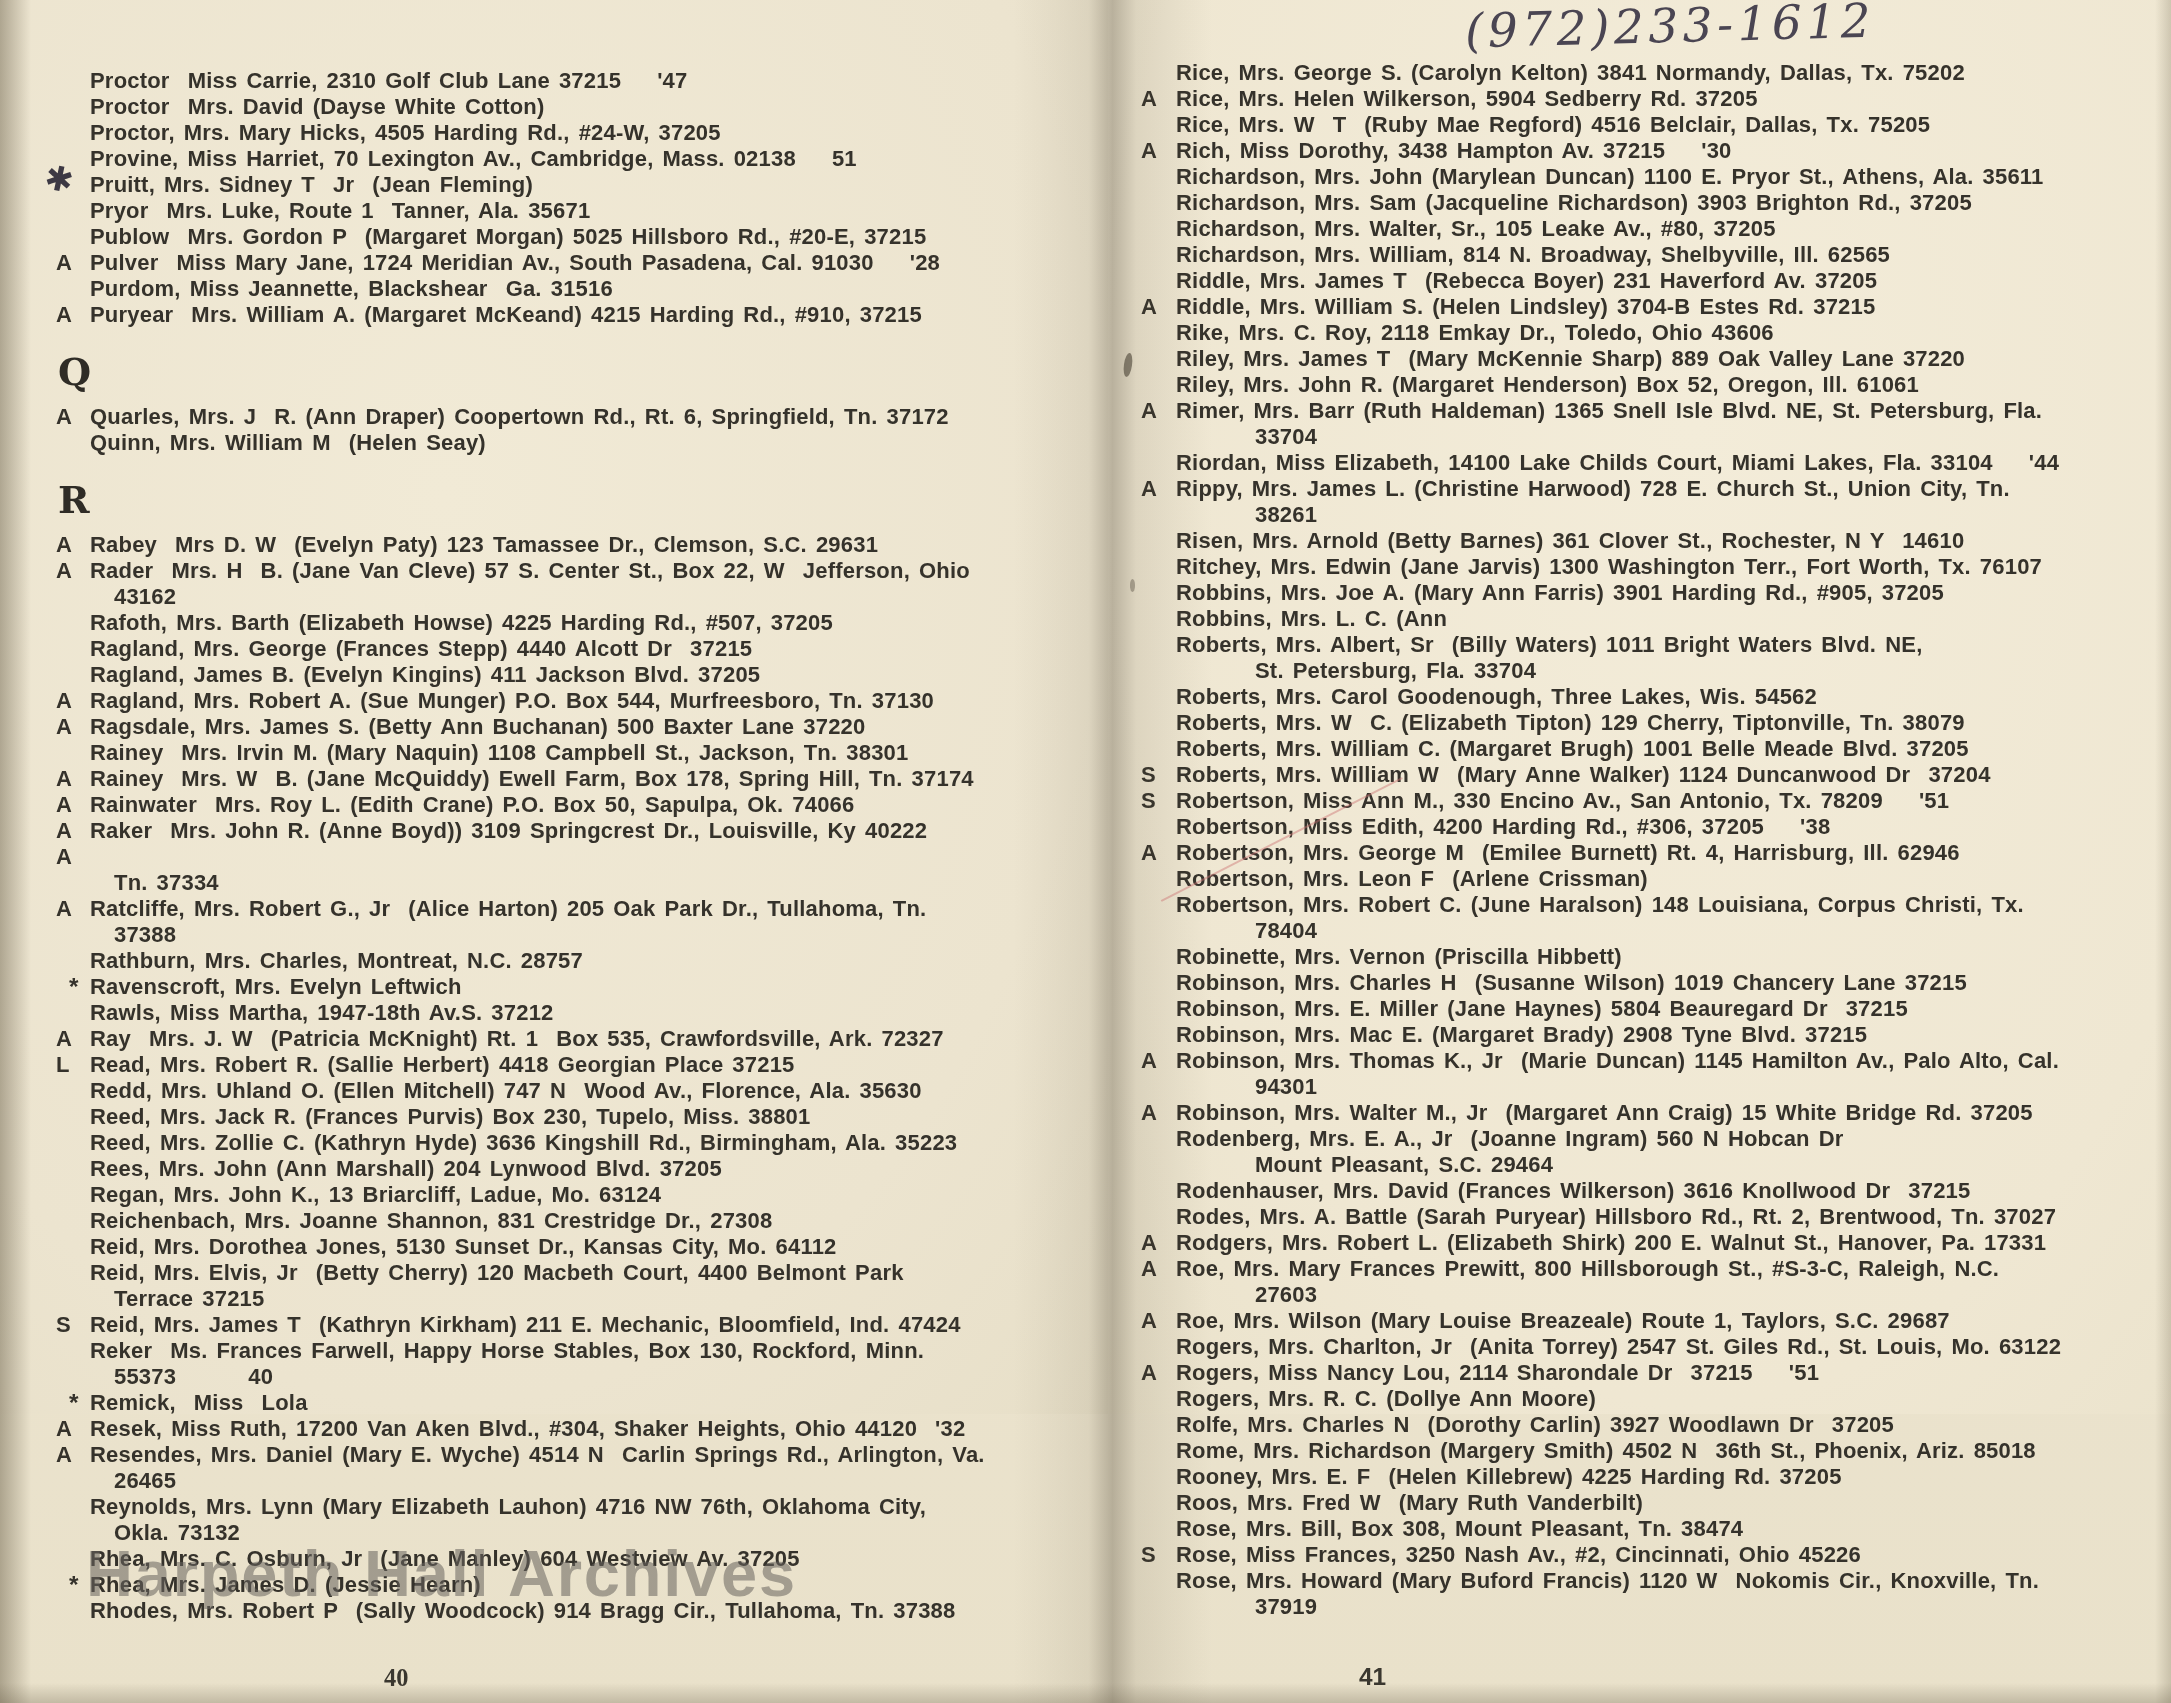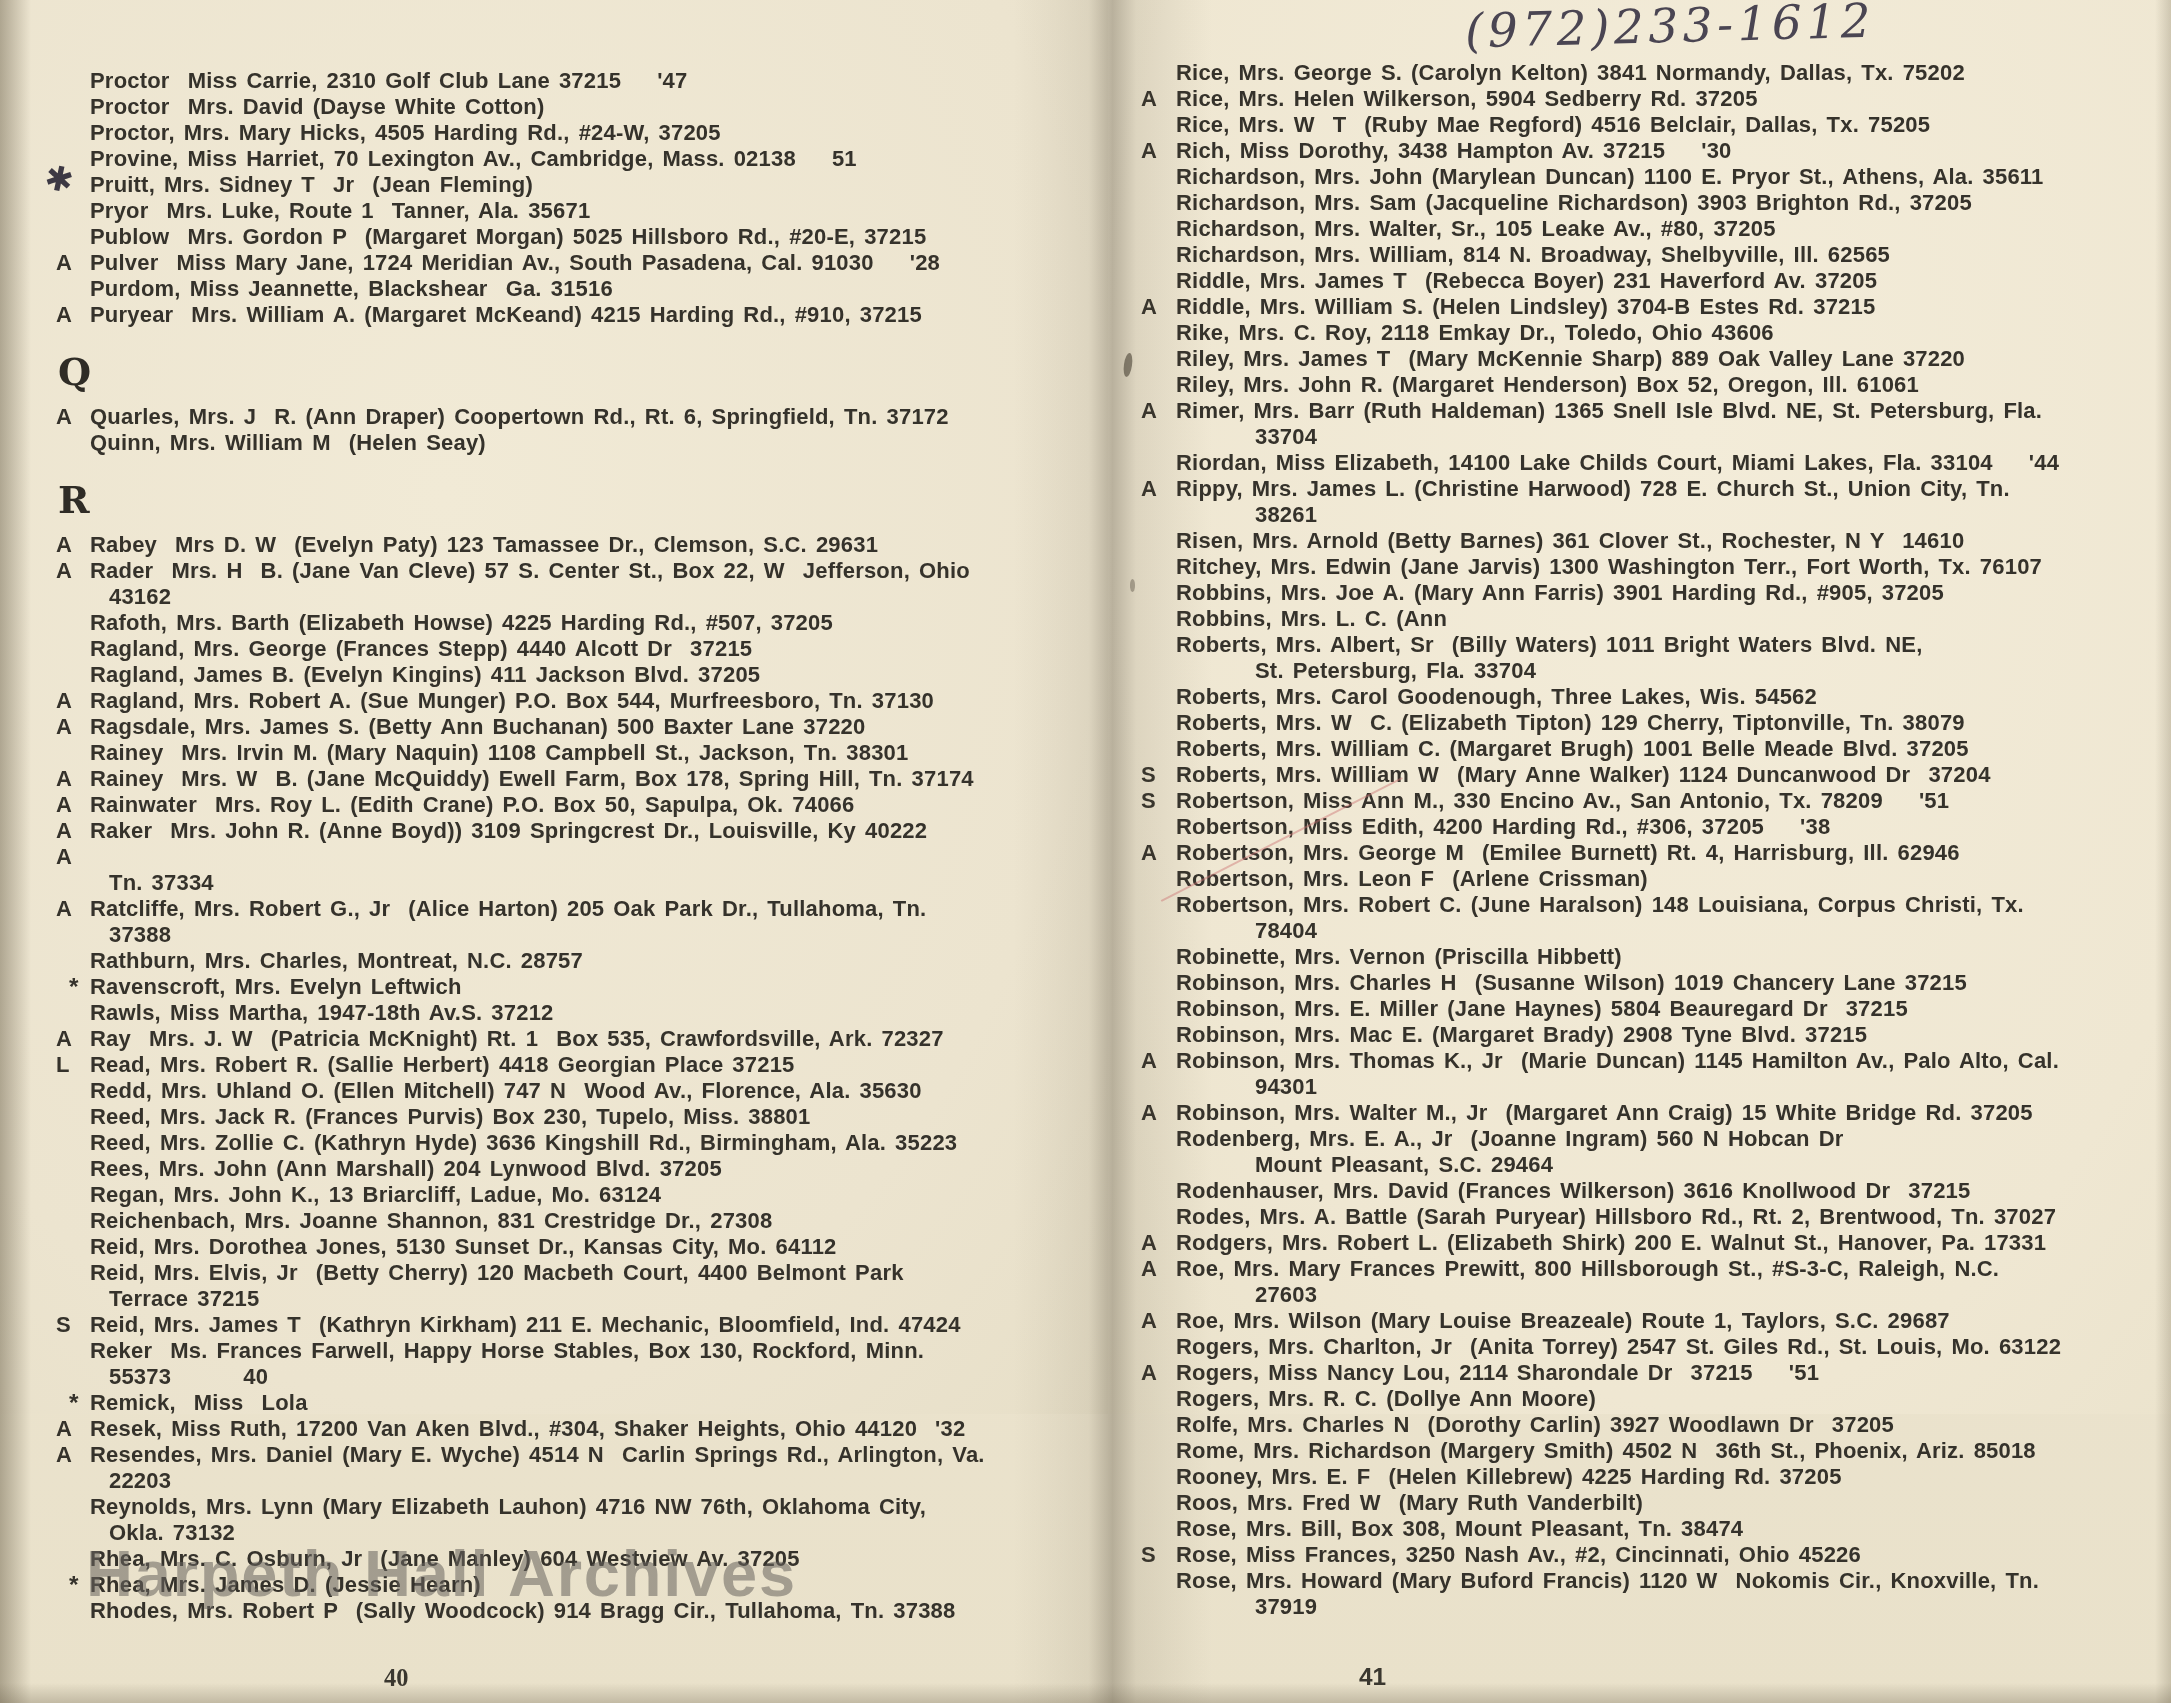--- a/index.html
+++ b/index.html
@@ -11,21 +11,21 @@
   }
   .page{position:absolute;top:0;height:1414px;}
   .page-left{left:0;width:1108px;background:radial-gradient(ellipse at 40% 35%, #f1ead6 0%, #ece4cf 70%, #e7dfc8 100%);}
   .page-right{left:1108px;width:1063px;background:radial-gradient(ellipse at 55% 30%, #f3ecd9 0%, #efe7d2 70%, #eae2cb 100%);}
   .lines{position:absolute;left:0;right:0;}
   .page-left .lines{top:68px;}
   .page-right .lines{top:60px;}
   .row{position:relative;height:26px;line-height:26px;white-space:pre;
        font-size:22px;font-weight:700;letter-spacing:0.2px;word-spacing:2.7px;}
   .page-left  .row{padding-left:90px;}
-  .page-left  .row.ind{padding-left:84px;margin-left:25px;}
+  .page-left  .row.ind{padding-left:114px;}
   .page-right .row{padding-left:68px;}
   .page-right .row.ind{padding-left:147px;}
   .mark{position:absolute;top:0;width:31px;font-weight:700;}
   .page-left  .mark{left:56px;}
   .page-right .mark{left:33px;}
   .mark.ast{font-size:24.4px;}
   .page-left .mark.ast{left:69px;}
   .mark.hw{left:45px;top:-6.3px;font-size:34px;font-weight:400;color:#3d3944;transform:rotate(12deg);}
   .sec-head{margin:23.5px 0 12.7px 0;padding-left:58px;height:40px;line-height:40px;
             font-family:"DejaVu Serif",serif;font-weight:700;font-size:38px;color:#2f2c26;}
@@ -100,21 +100,21 @@
       <div class="row"><span>Reichenbach, Mrs. Joanne Shannon, 831 Crestridge Dr., 27308</span></div>
       <div class="row"><span>Reid, Mrs. Dorothea Jones, 5130 Sunset Dr., Kansas City, Mo. 64112</span></div>
       <div class="row"><span>Reid, Mrs. Elvis, Jr  (Betty Cherry) 120 Macbeth Court, 4400 Belmont Park</span></div>
       <div class="row ind"><span>Terrace 37215</span></div>
       <div class="row"><span class="mark">S</span><span>Reid, Mrs. James T  (Kathryn Kirkham) 211 E. Mechanic, Bloomfield, Ind. 47424</span></div>
       <div class="row"><span>Reker  Ms. Frances Farwell, Happy Horse Stables, Box 130, Rockford, Minn.</span></div>
       <div class="row ind"><span>55373        40</span></div>
       <div class="row"><span class="mark ast">*</span><span>Remick,  Miss  Lola</span></div>
       <div class="row"><span class="mark">A</span><span>Resek, Miss Ruth, 17200 Van Aken Blvd., #304, Shaker Heights, Ohio 44120  '32</span></div>
       <div class="row"><span class="mark">A</span><span>Resendes, Mrs. Daniel (Mary E. Wyche) 4514 N  Carlin Springs Rd., Arlington, Va.</span></div>
-      <div class="row ind"><span>22203</span></div>
+      <div class="row ind"><span>26465</span></div>
       <div class="row"><span>Reynolds, Mrs. Lynn (Mary Elizabeth Lauhon) 4716 NW 76th, Oklahoma City,</span></div>
       <div class="row ind"><span>Okla. 73132</span></div>
       <div class="row"><span>Rhea, Mrs. C. Osburn, Jr  (Jane Manley) 604 Westview Av. 37205</span></div>
       <div class="row"><span class="mark ast">*</span><span>Rhea, Mrs. James D. (Jessie Hearn)</span></div>
       <div class="row"><span>Rhodes, Mrs. Robert P  (Sally Woodcock) 914 Bragg Cir., Tullahoma, Tn. 37388</span></div>
     </div>
 </div>
 
 <div class="page page-right">
   <div class="lines" id="right-lines">

